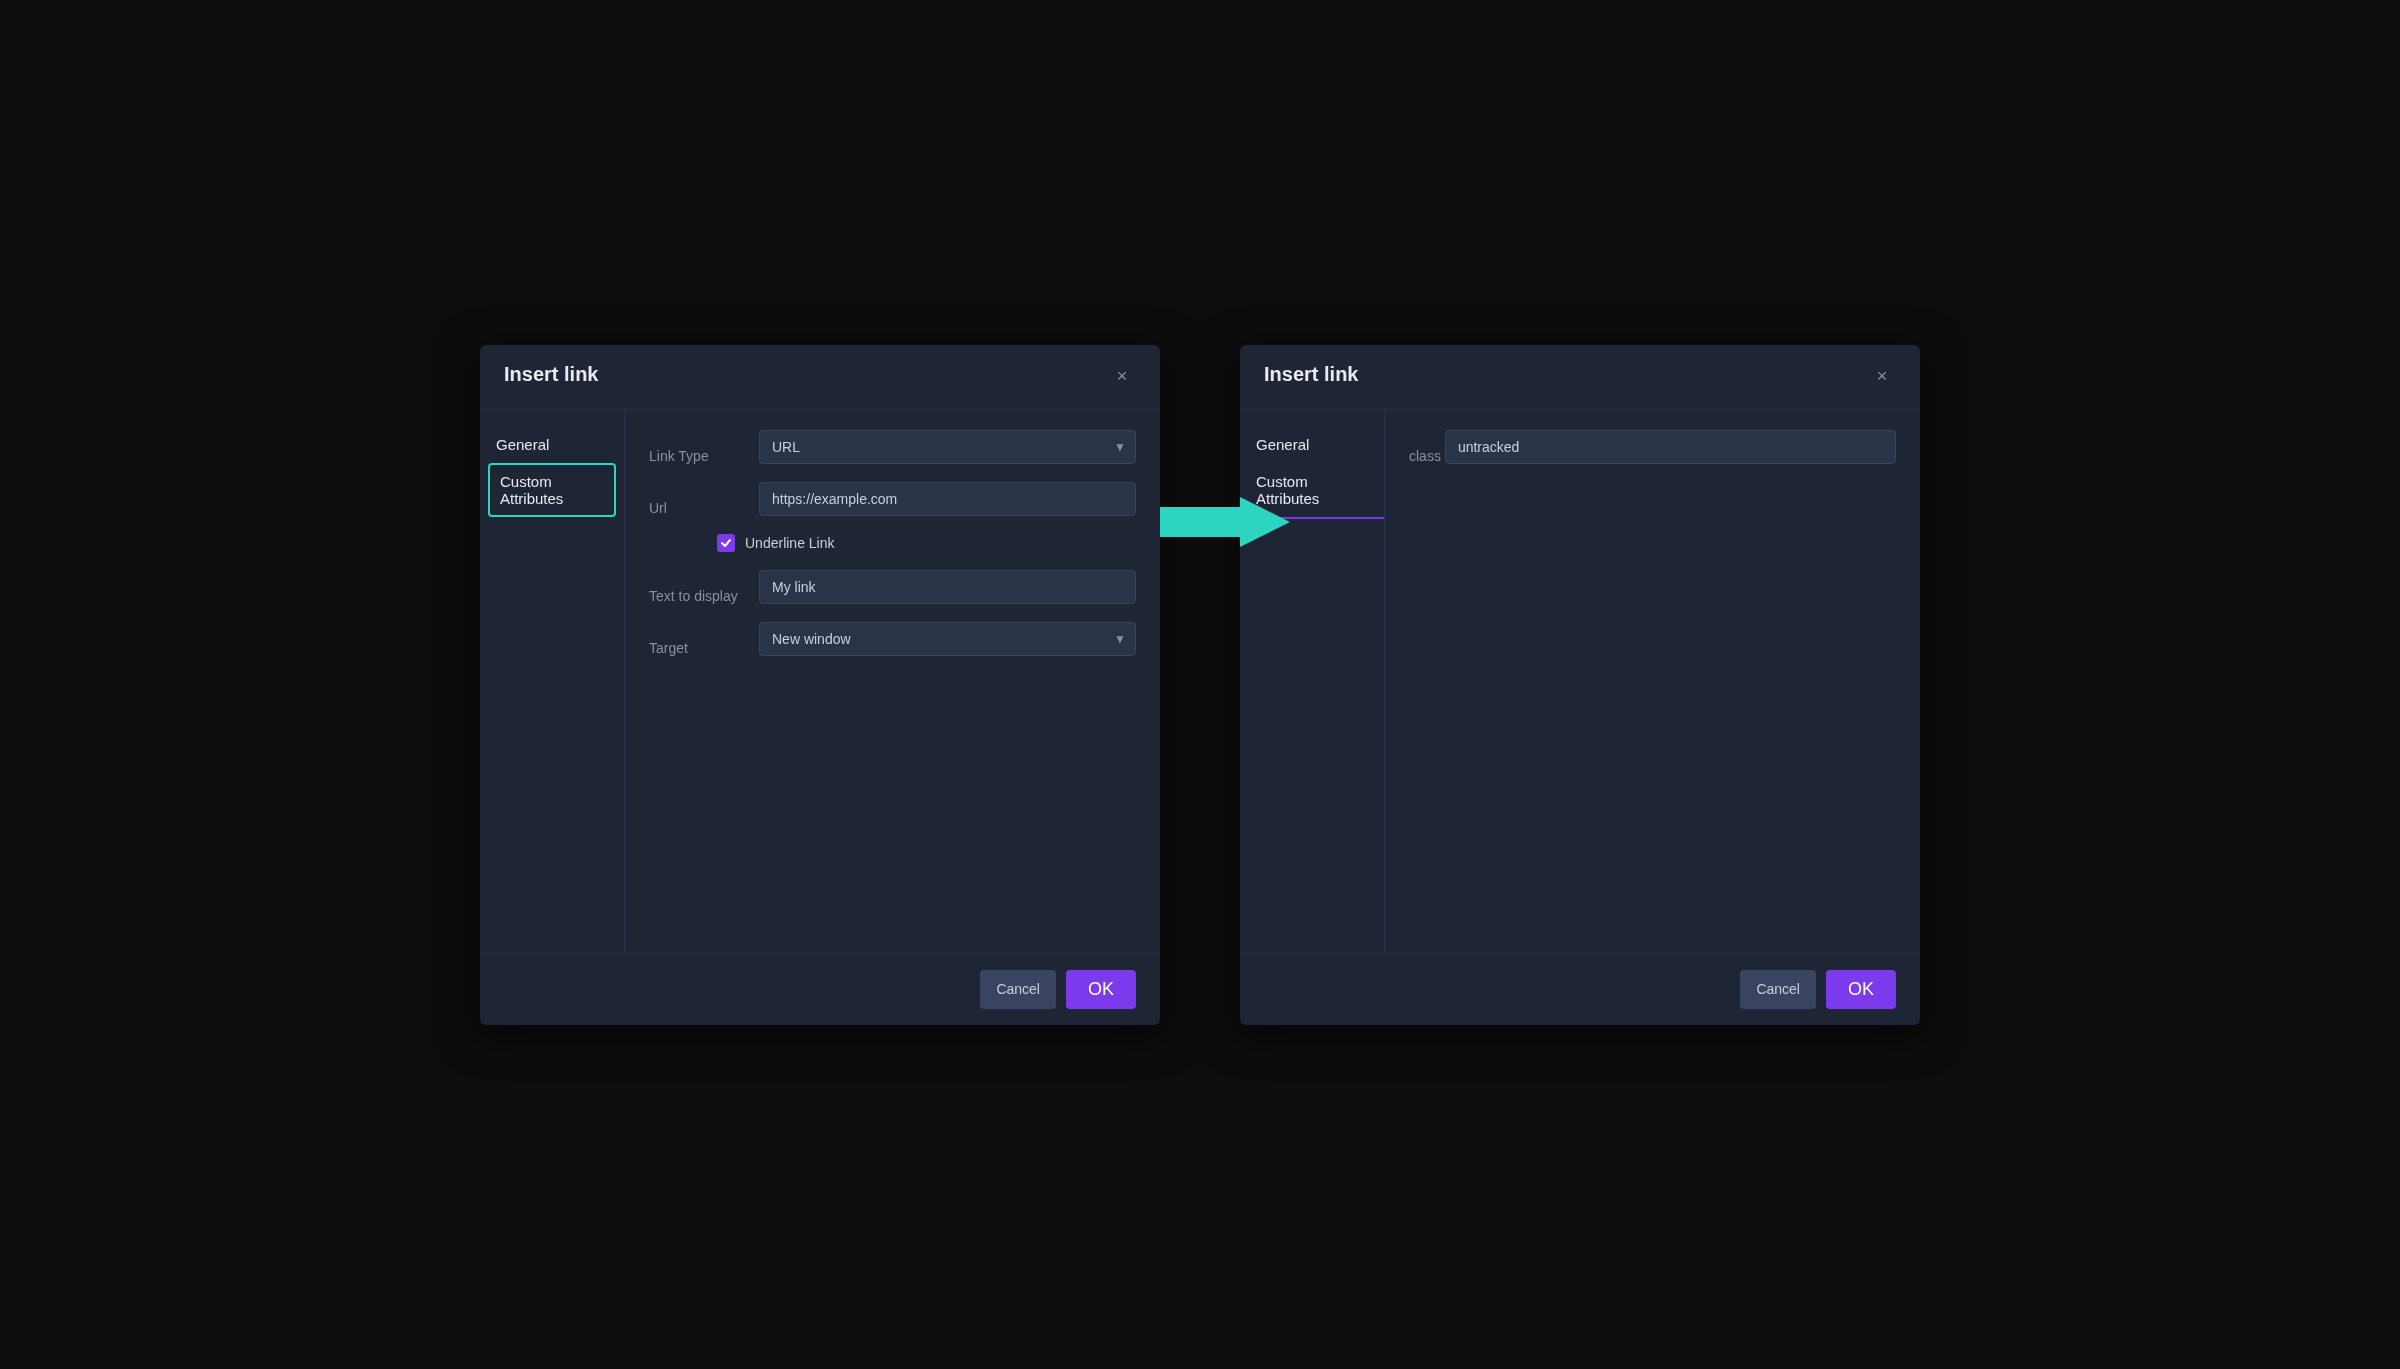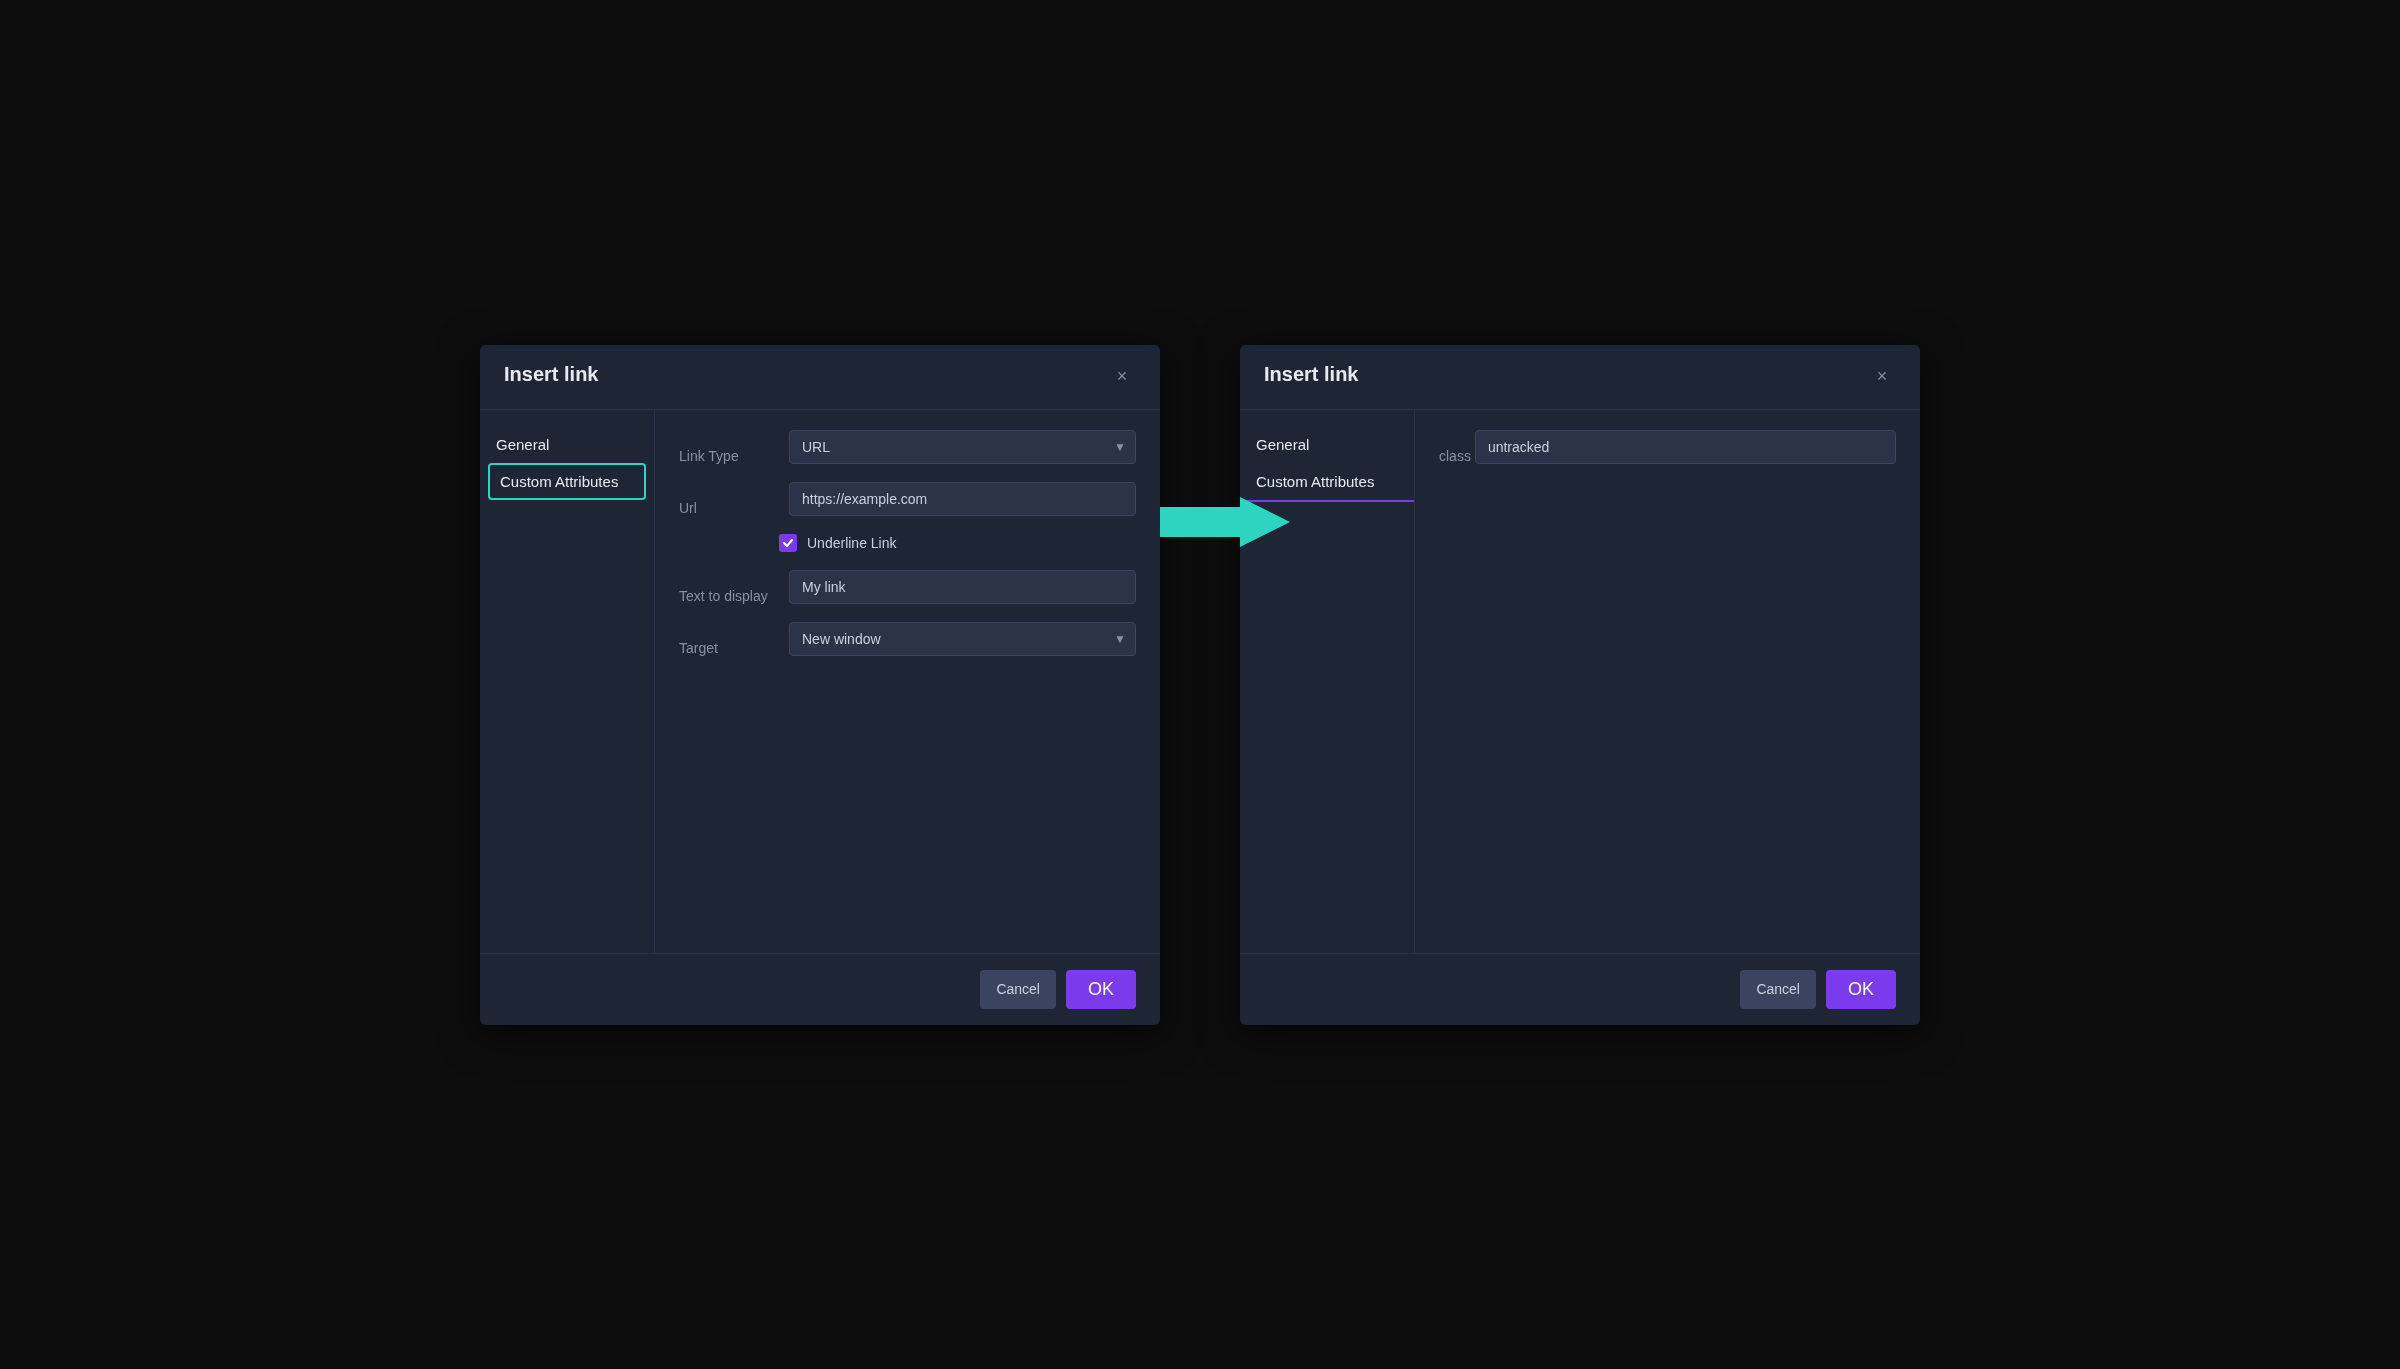--- a/index.html
+++ b/index.html
@@ -54,21 +54,21 @@
       border-radius: 4px;
     }
 
     .dialog-body {
       display: flex;
       flex: 1;
       padding: 0;
     }
 
     .sidebar {
-      width: 175px;
+      width: 145px;
       padding: 16px 0;
       border-right: 1px solid #2a3347;
       flex-shrink: 0;
     }
 
     .tab-item {
       padding: 10px 16px;
       color: #a0a8bc;
       font-size: 15px;
       cursor: pointer;
@@ -167,21 +167,21 @@
       transform: translateY(-50%);
       color: #8890a4;
       pointer-events: none;
       font-size: 12px;
     }
 
     .checkbox-row {
       display: flex;
       align-items: center;
       margin-bottom: 18px;
-      margin-left: 100px;
+      margin-left: 68px;
     }
 
     .checkbox-custom {
       width: 18px;
       height: 18px;
       background: #7c3aed;
       border-radius: 3px;
       display: flex;
       align-items: center;
       justify-content: center;

